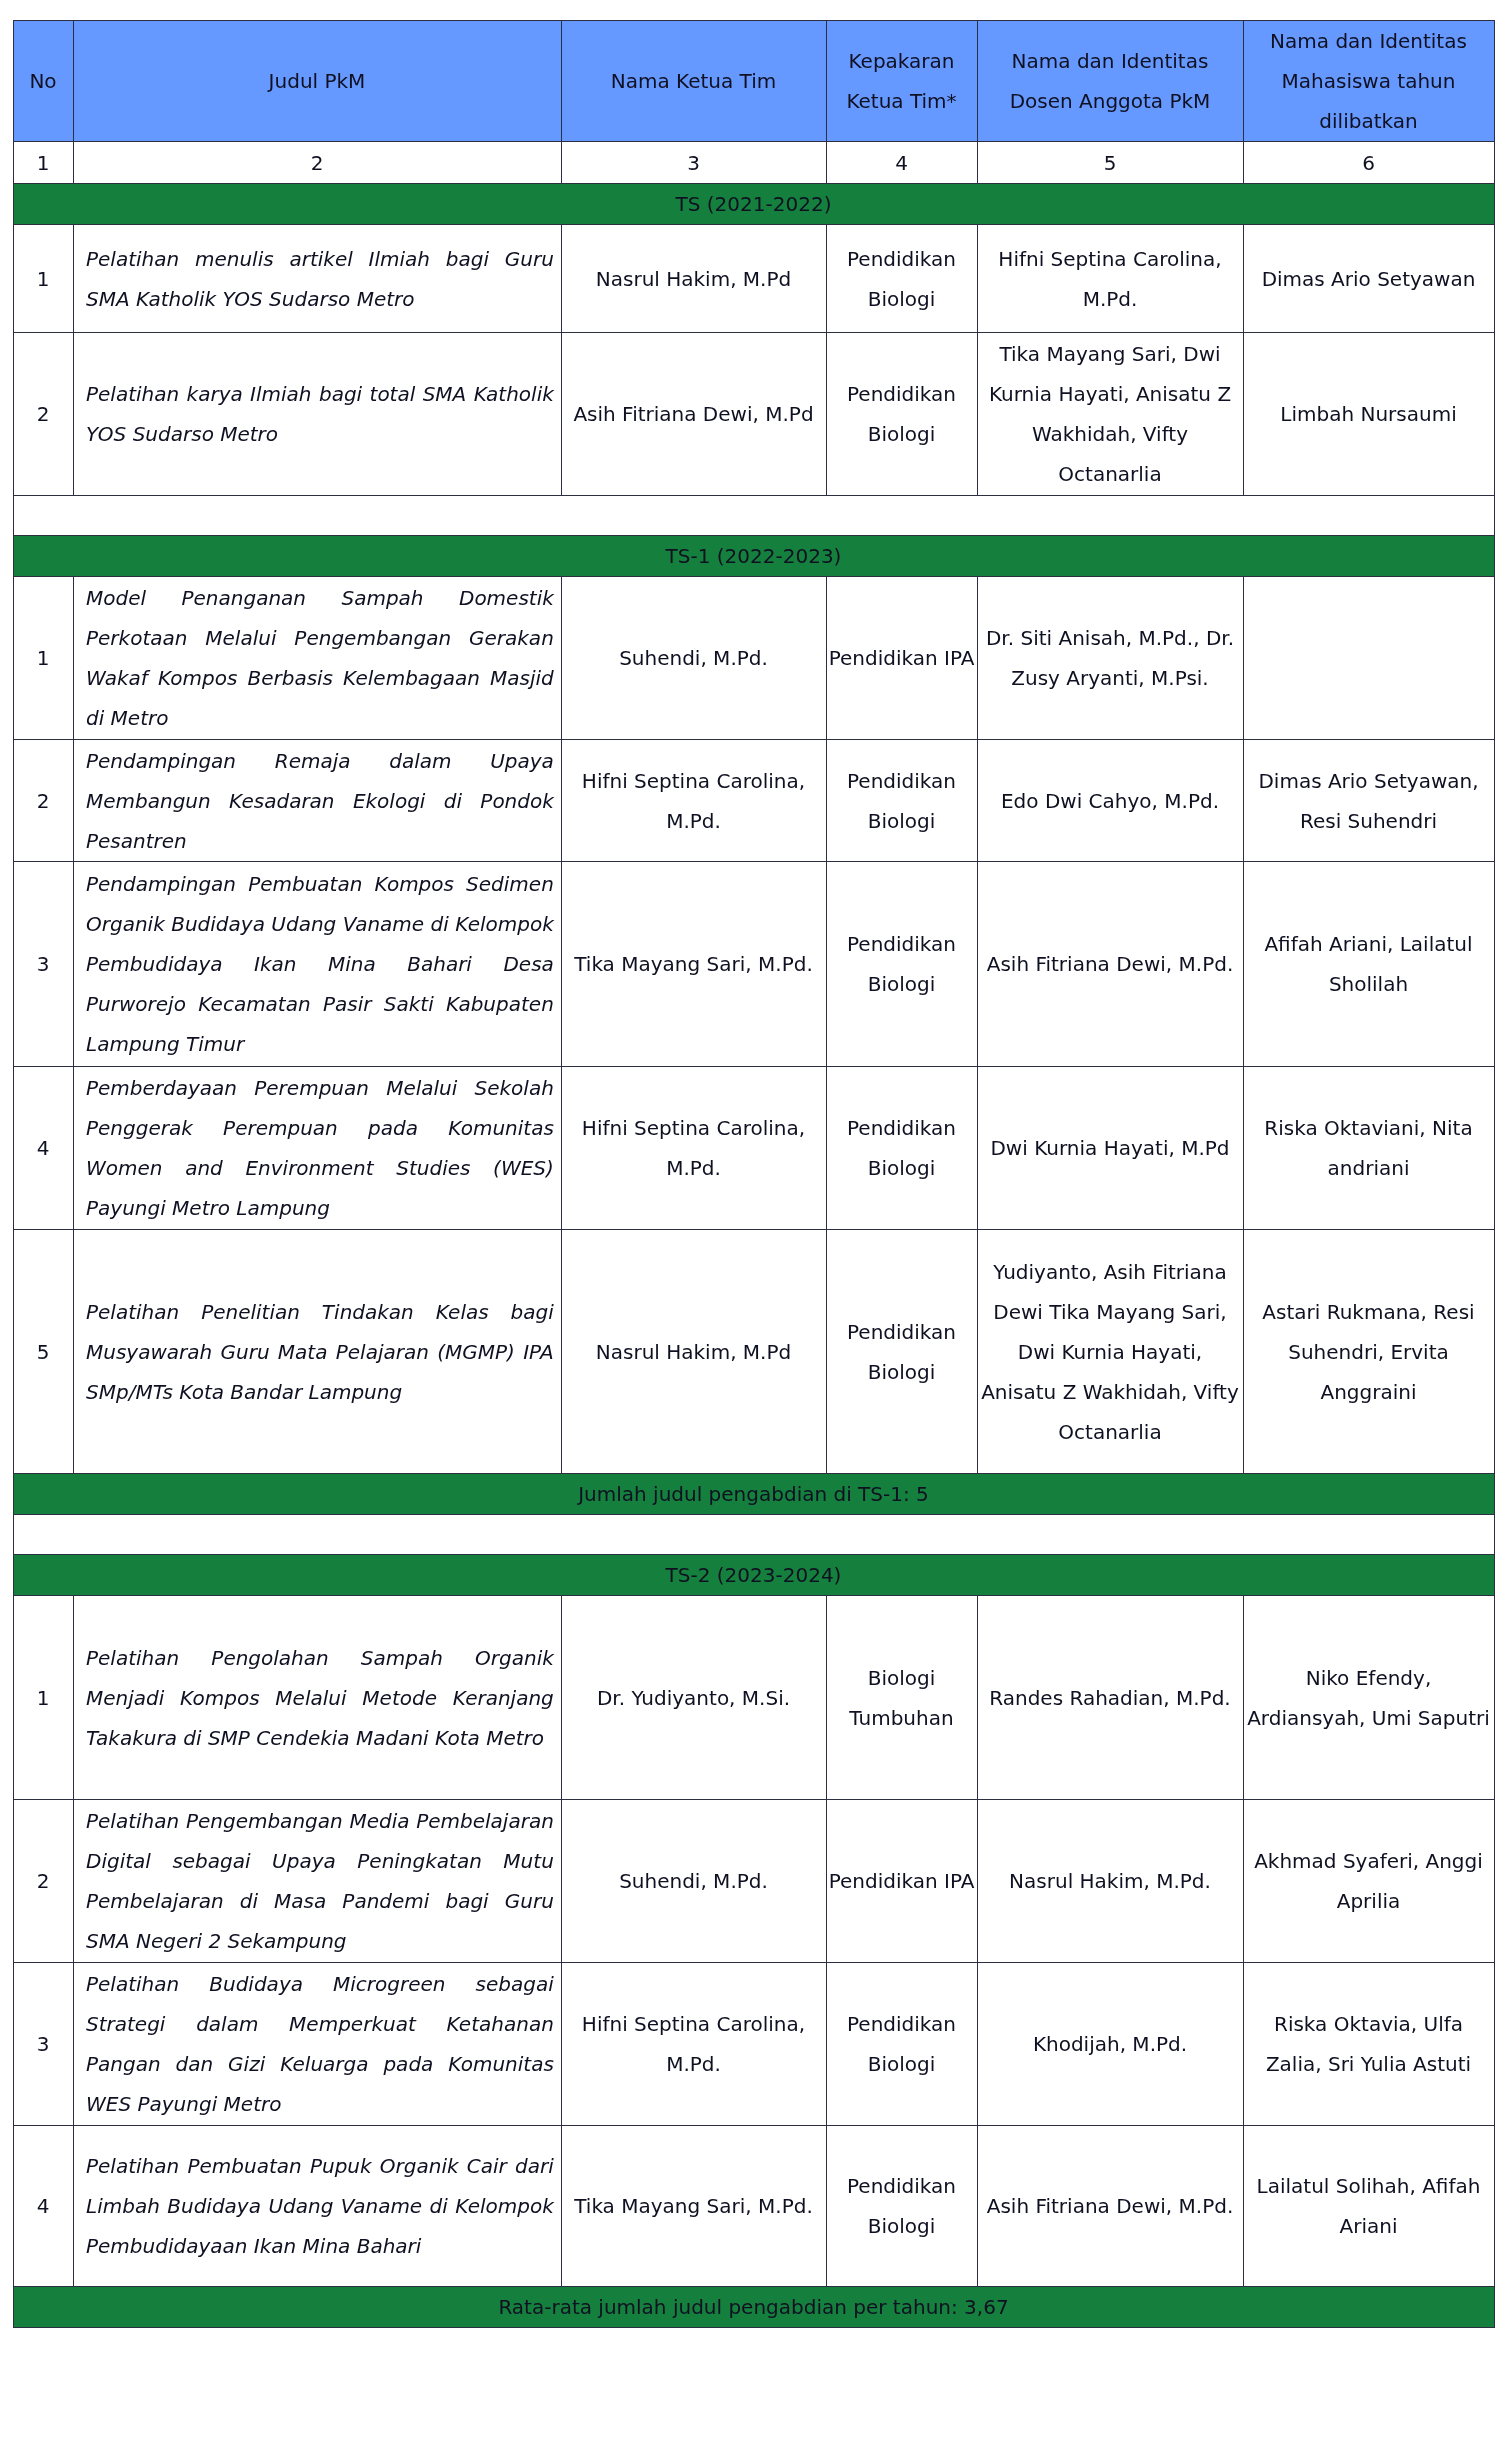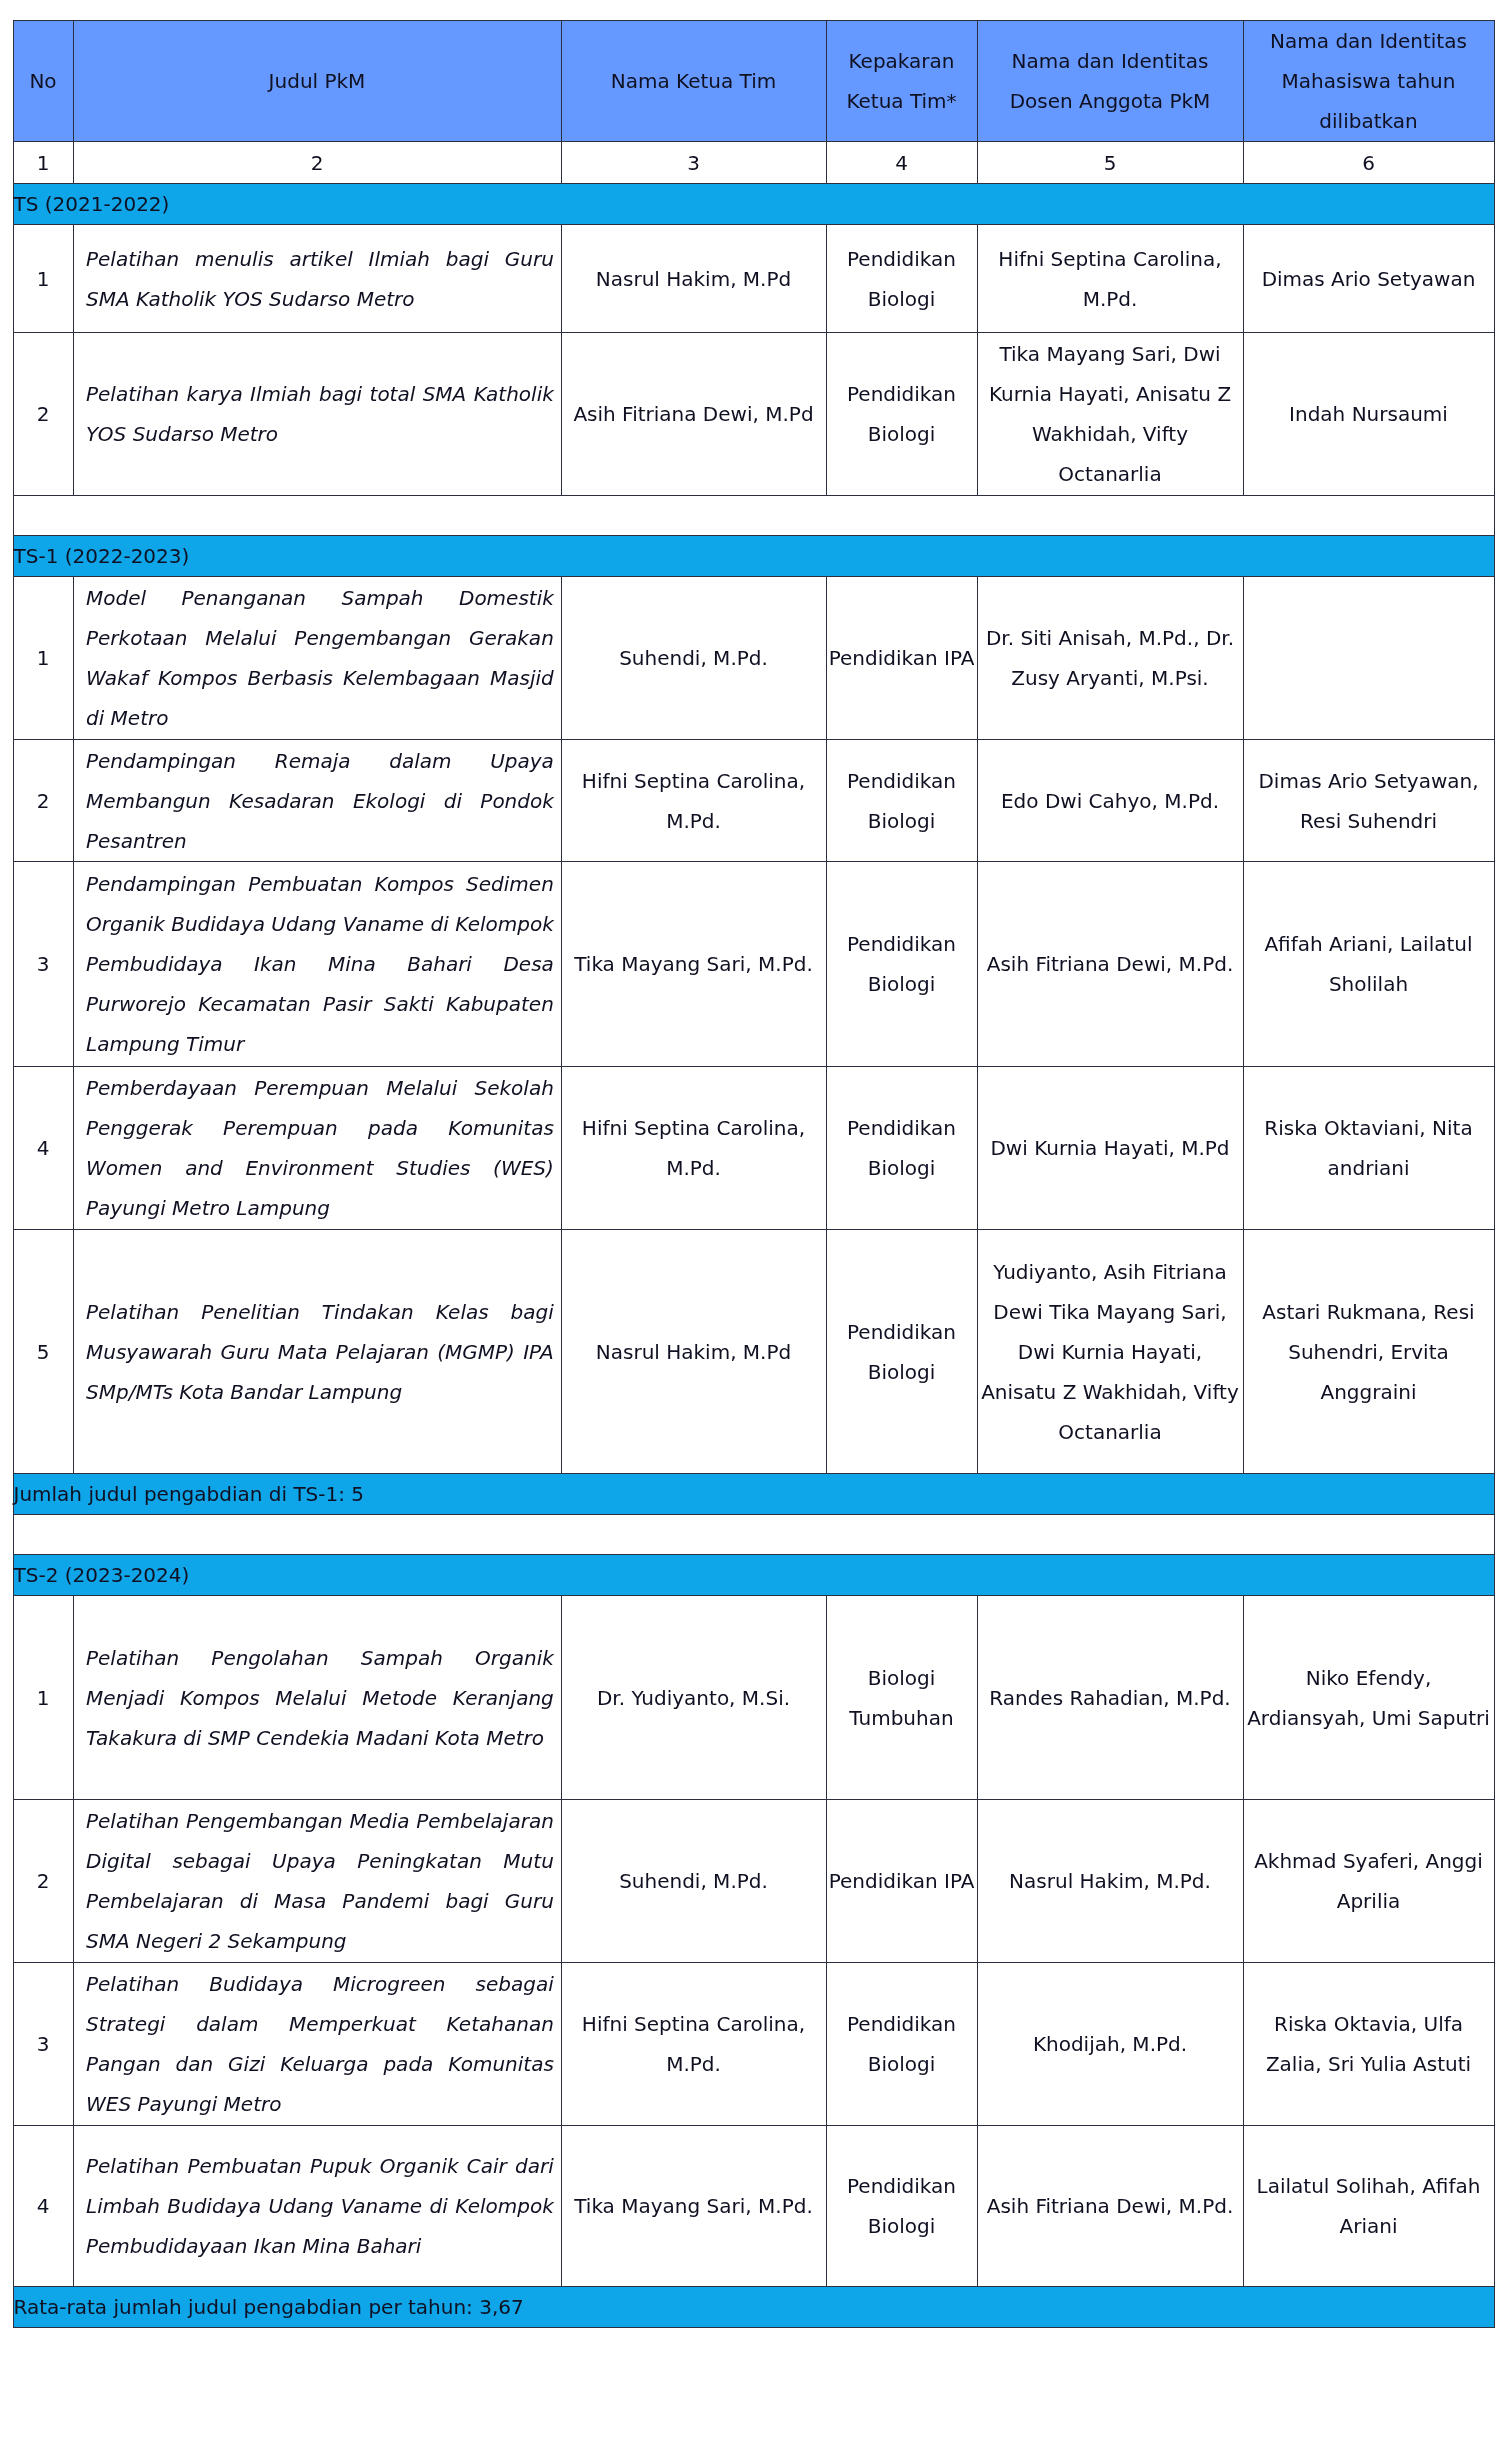--- a/index.html
+++ b/index.html
@@ -7,21 +7,21 @@
          font-family: "DejaVu Sans", sans-serif; color: #0f1021; }
   table.pkm { position: absolute; left: 12.5px; top: 20px; width: 1480px;
               border-collapse: collapse; table-layout: fixed; }
   table.pkm td, table.pkm th { border: 1.4px solid #2b2f3f; padding: 0; font-weight: normal;
               font-size: 20px; line-height: 40px; vertical-align: middle; }
   col.c1 { width: 60px; } col.c2 { width: 488px; } col.c3 { width: 265px; }
   col.c4 { width: 151px; } col.c5 { width: 266px; } col.c6 { width: 251px; }
   .hdr th { background: #6699ff; text-align: center; height: 120px; }
   .hdr th span { display: inline-block; padding: 0 3.8px; }
   .num td { text-align: center; height: 41px; }
-  .band td { background: #0ea5e9; text-align: left; height: 39px; }
+  .band td { background: #15803d; text-align: center; height: 39px; }
   .blank td { height: 39px; background: #fff; }
   .row td { text-align: center; padding: 0 5.8px; }
   .row td.no { padding: 0; }
   .row td.title { text-align: justify; text-align-last: left; padding: 0 6.7px 0 12.5px; font-style: italic; }
 </style>
 </head>
 <body>
 
 <table class="pkm">
   <colgroup>
@@ -61,21 +61,21 @@
         <td class="">Pendidikan Biologi</td>
         <td class="">Hifni Septina Carolina, M.Pd.</td>
         <td class="">Dimas Ario Setyawan</td>
       </tr>
       <tr class="row" style="height: 163px;">
         <td class="no">2</td>
         <td class="title">Pelatihan karya Ilmiah bagi total SMA Katholik YOS Sudarso Metro</td>
         <td class="">Asih Fitriana Dewi, M.Pd</td>
         <td class="">Pendidikan Biologi</td>
         <td class="">Tika Mayang Sari, Dwi Kurnia Hayati, Anisatu Z Wakhidah, Vifty Octanarlia</td>
-        <td class="">Indah Nursaumi</td>
+        <td class="">Limbah Nursaumi</td>
       </tr>
       <tr class="blank">
         <td colspan="6"></td>
       </tr>
       <tr class="band">
         <td colspan="6">TS-1 (2022-2023)</td>
       </tr>
       <tr class="row" style="height: 163px;">
         <td class="no">1</td>
         <td class="title">Model Penanganan Sampah Domestik Perkotaan Melalui Pengembangan Gerakan Wakaf Kompos Berbasis Kelembagaan Masjid di Metro</td>

